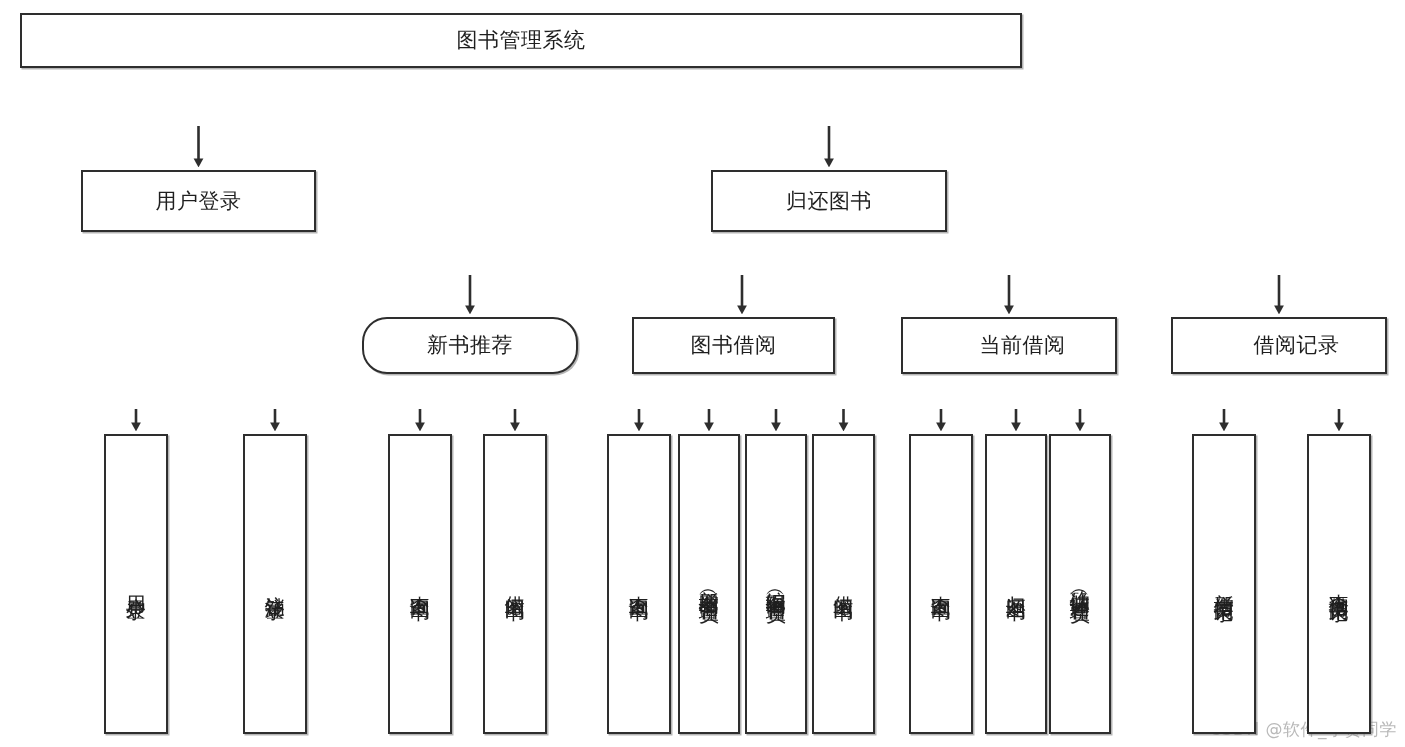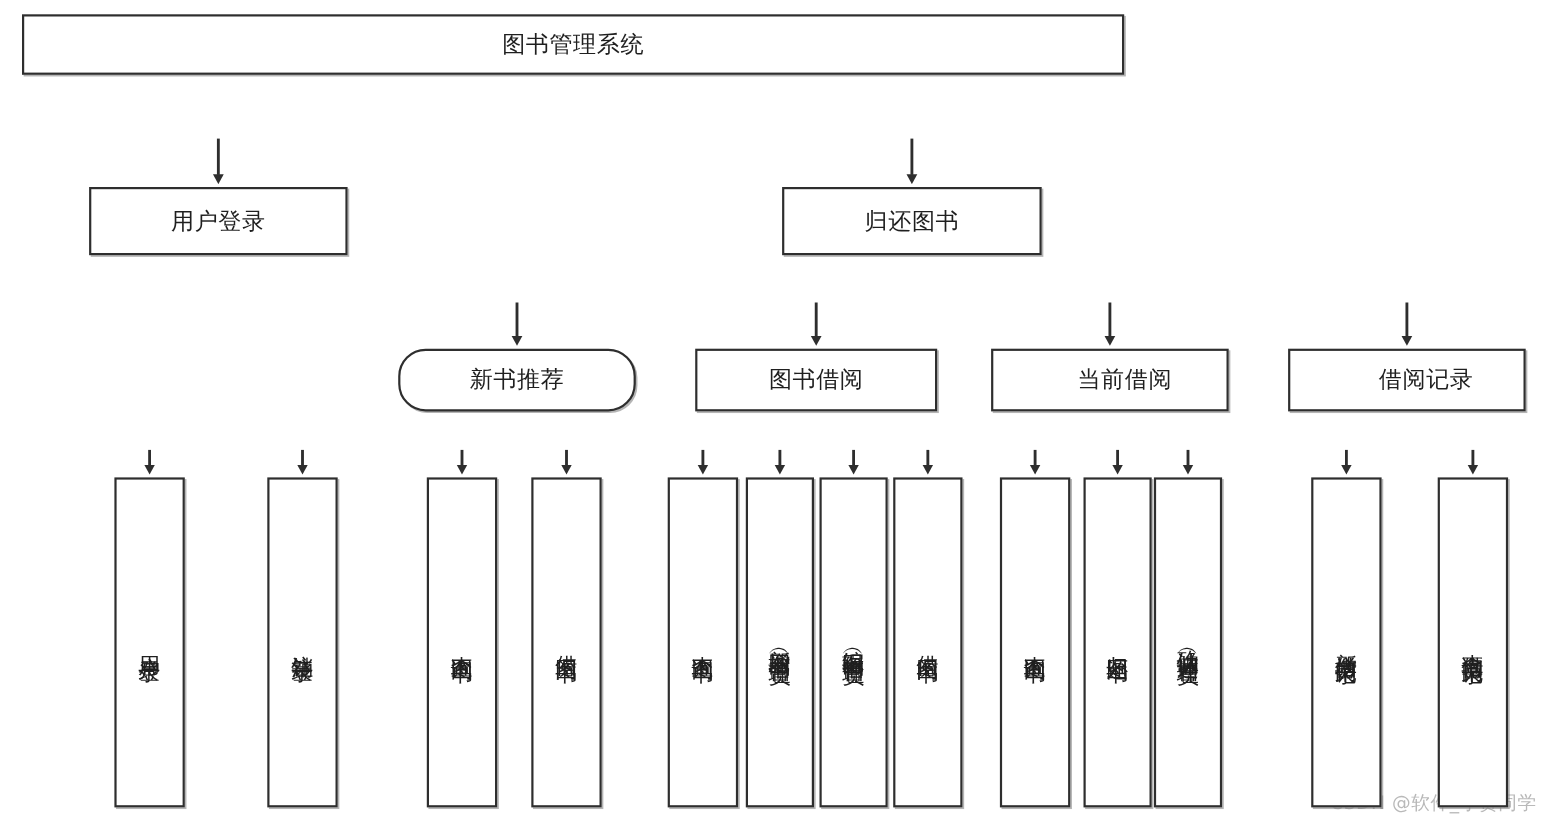--- a/index.html
+++ b/index.html
@@ -125,21 +125,21 @@
       </div>
       <div class="node" style="left: 81px; top: 170px; width: 235px; height: 62px;">
         <span class="node-label">用户登录</span>
       </div>
       <div class="node" style="left: 711px; top: 170px; width: 236px; height: 62px;">
         <span class="node-label">归还图书</span>
       </div>
       <div class="node" style="left: 362px; top: 317px; width: 216px; height: 57px; border-radius: 25px;">
         <span class="node-label">新书推荐</span>
       </div>
-      <div class="node" style="left: 632px; top: 317px; width: 220px; height: 57px;">
+      <div class="node" style="left: 632px; top: 317px; width: 203px; height: 57px;">
         <span class="node-label">图书借阅</span>
       </div>
       <div class="node" style="left: 901px; top: 317px; width: 216px; height: 57px; padding-left: 27px;">
         <span class="node-label">当前借阅</span>
       </div>
       <div class="node" style="left: 1171px; top: 317px; width: 216px; height: 57px; padding-left: 35px;">
         <span class="node-label">借阅记录</span>
       </div>
       <div class="node vertical" style="left: 104px; top: 434px; width: 64px; height: 300px;">
         <span class="node-label">用户登录</span>

